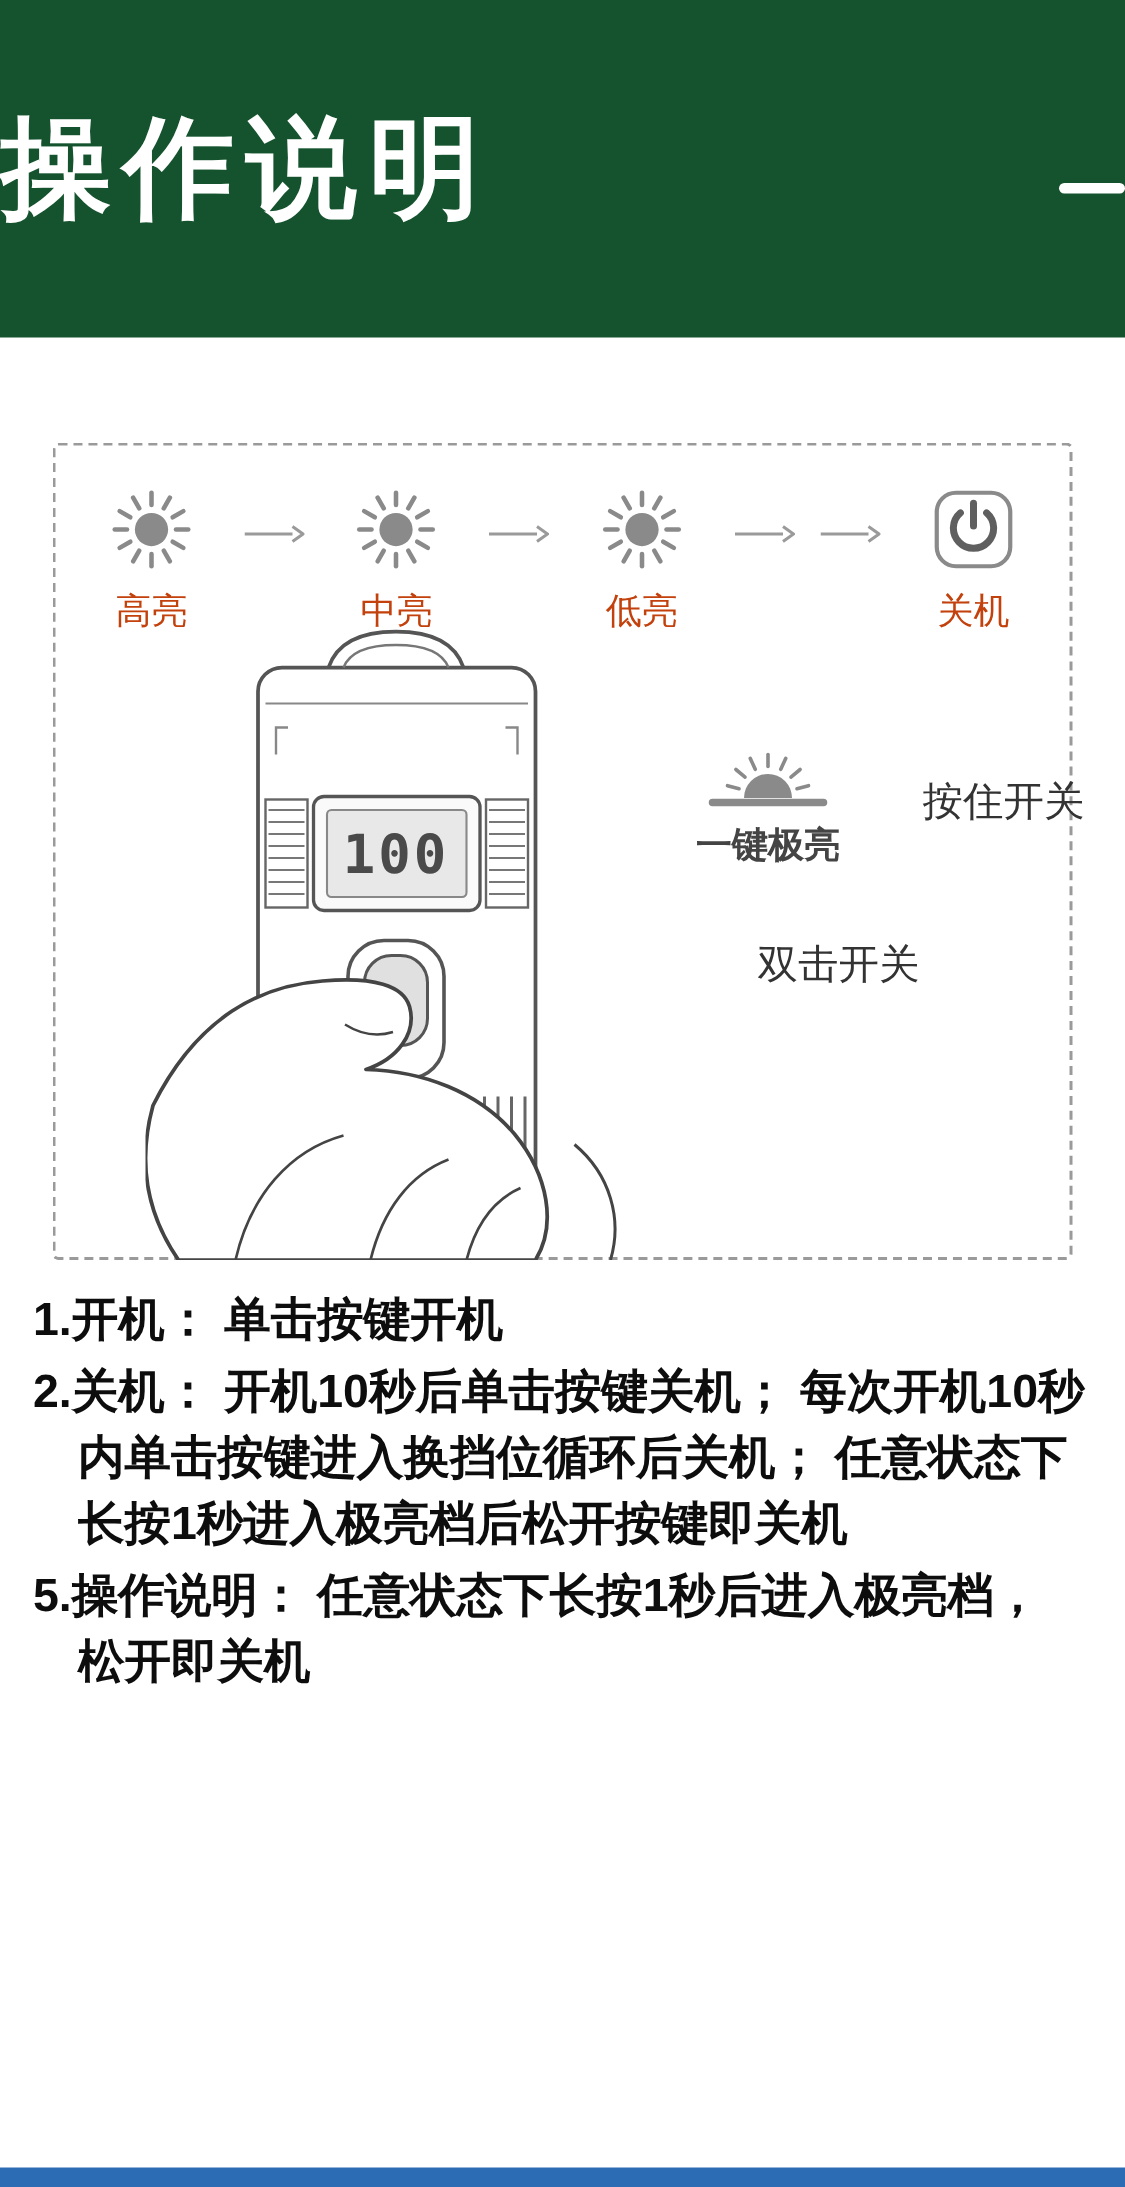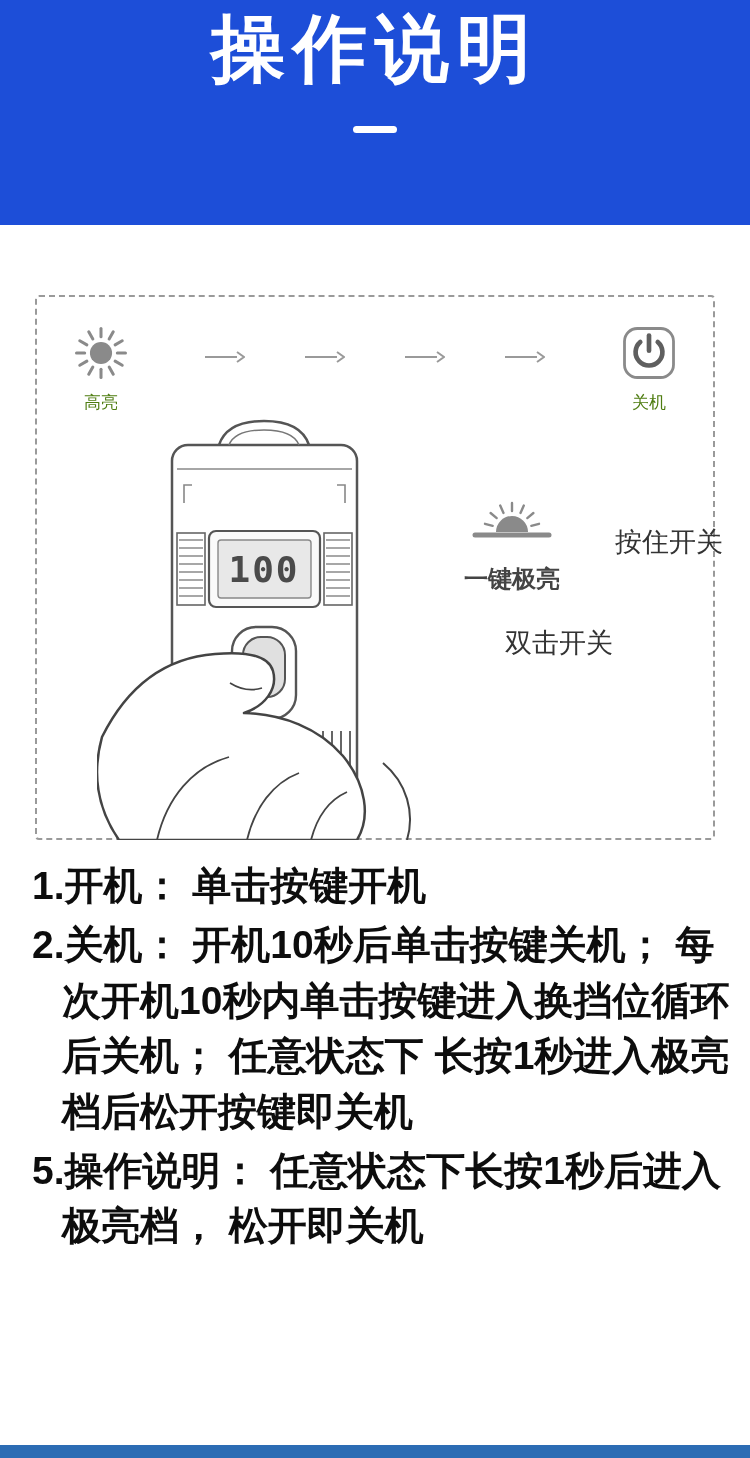--- a/index.html
+++ b/index.html
@@ -9,23 +9,23 @@
     background:#ffffff;
     font-family:"Liberation Sans", sans-serif;
     position:relative;
     overflow:hidden;
   }
 
   
   .header {
     position:absolute; left:0; top:0;
     width:750px; height:225px;
-    background:#1d4ed8;
-    display:flex; flex-direction:column;
-    align-items:center; justify-content:flex-start;
+    background:#14532d;
+    display:flex; flex-direction:row;
+    align-items:center; justify-content:space-between;
   }
   .header h1 {
     margin:0;
     color:#ffffff;
     font-size:74px;
     font-weight:bold;
     letter-spacing:8px;
   }
   .header .dash {
     margin-top:26px;
@@ -47,60 +47,60 @@
     display:flex; align-items:flex-start; justify-content:space-between;
   }
   .mode {
     display:flex; flex-direction:column; align-items:center;
     width:88px;
   }
   .mode .icon-wrap { width:56px; height:56px; }
   .mode .icon-wrap svg { width:56px; height:56px; display:block; }
   .mode-label {
     margin-top:10px;
-    font-size:17px; color:#4d7c0f;
+    font-size:24px; color:#c2410c;
     white-space:nowrap;
   }
   .arrow { margin-top:24px; flex:0 0 auto; }
 
   .flashlight-wrap {
     position:absolute; left:60px; top:118px;
     width:350px; height:425px;
   }
   .flashlight-wrap svg { width:100%; height:100%; display:block; }
 
   .special {
     position:absolute;
     display:flex; align-items:center;
   }
   .special-1 { left:420px; top:192px; }
   .special-2 { left:420px; top:328px; }
   .sp-col {
     width:110px;
-    display:flex; flex-direction:column; align-items:center;gap:16px;
+    display:flex; flex-direction:column; align-items:center;
   }
   .sp-col svg { display:block; }
   .sp-label {
     margin-top:6px;
     font-size:24px; font-weight:bold; color:#444;
     white-space:nowrap;
   }
   .sp-action {
     margin-left:48px;
     font-size:27px; color:#333;
     white-space:nowrap;
     text-align:center;
   }
 
   
   .instructions {
-    position:absolute; left:32px; top:858px;
+    position:absolute; left:22px; top:858px;
     width:702px;
     color:#0d0d0d;
-    font-size:39px;
+    font-size:31px;
     line-height:1.42;
     font-weight:600;
   }
   .instructions p {
     margin:0 0 4px 0;
     padding-left:30px;
     text-indent:-30px;
   }
   .ins-num, .ins-title { font-weight:bold; }
   .ins-text { font-weight:600; }
@@ -147,28 +147,72 @@
       <span class="mode-label">高亮</span>
     </div>
 
     <span class="arrow">
       <svg width="40" height="12" viewBox="0 0 40 12">
           <line x1="0" y1="6" x2="32" y2="6" stroke="#9a9a9a" stroke-width="2"></line>
           <path d="M32,1 L39,6 L32,11" fill="none" stroke="#9a9a9a" stroke-width="2"></path>
         </svg>
     </span>
 
+    <div class="mode">
+      <span class="icon-wrap">
+        <svg viewBox="0 0 48 48">
+          <g stroke="#8a8a8a" stroke-width="2.6" stroke-linecap="round">
+            <line x1="38" y1="24" x2="45" y2="24"></line>
+              <line x1="36.1" y1="31" x2="42.2" y2="34.5"></line>
+            <line x1="31" y1="36.1" x2="34.5" y2="42.2"></line>
+              <line x1="24" y1="38" x2="24" y2="45"></line>
+            <line x1="17" y1="36.1" x2="13.5" y2="42.2"></line>
+              <line x1="11.9" y1="31" x2="5.8" y2="34.5"></line>
+            <line x1="10" y1="24" x2="3" y2="24"></line>
+              <line x1="11.9" y1="17" x2="5.8" y2="13.5"></line>
+            <line x1="17" y1="11.9" x2="13.5" y2="5.8"></line>
+              <line x1="24" y1="10" x2="24" y2="3"></line>
+            <line x1="31" y1="11.9" x2="34.5" y2="5.8"></line>
+              <line x1="36.1" y1="17" x2="42.2" y2="13.5"></line>
+          </g>
+          <circle cx="24" cy="24" r="9.5" fill="#8a8a8a"></circle>
+        </svg>
+      </span>
+      <span class="mode-label">中亮</span>
+    </div>
 
     <span class="arrow">
       <svg width="40" height="12" viewBox="0 0 40 12">
           <line x1="0" y1="6" x2="32" y2="6" stroke="#9a9a9a" stroke-width="2"></line>
           <path d="M32,1 L39,6 L32,11" fill="none" stroke="#9a9a9a" stroke-width="2"></path>
         </svg>
     </span>
 
+    <div class="mode">
+      <span class="icon-wrap">
+        <svg viewBox="0 0 48 48">
+          <g stroke="#8a8a8a" stroke-width="2.6" stroke-linecap="round">
+            <line x1="38" y1="24" x2="45" y2="24"></line>
+              <line x1="36.1" y1="31" x2="42.2" y2="34.5"></line>
+            <line x1="31" y1="36.1" x2="34.5" y2="42.2"></line>
+              <line x1="24" y1="38" x2="24" y2="45"></line>
+            <line x1="17" y1="36.1" x2="13.5" y2="42.2"></line>
+              <line x1="11.9" y1="31" x2="5.8" y2="34.5"></line>
+            <line x1="10" y1="24" x2="3" y2="24"></line>
+              <line x1="11.9" y1="17" x2="5.8" y2="13.5"></line>
+            <line x1="17" y1="11.9" x2="13.5" y2="5.8"></line>
+              <line x1="24" y1="10" x2="24" y2="3"></line>
+            <line x1="31" y1="11.9" x2="34.5" y2="5.8"></line>
+              <line x1="36.1" y1="17" x2="42.2" y2="13.5"></line>
+          </g>
+          <circle cx="24" cy="24" r="9.5" fill="#8a8a8a"></circle>
+        </svg>
+      </span>
+      <span class="mode-label">低亮</span>
+    </div>
 
     <span class="arrow">
       <svg width="40" height="12" viewBox="0 0 40 12">
           <line x1="0" y1="6" x2="32" y2="6" stroke="#9a9a9a" stroke-width="2"></line>
           <path d="M32,1 L39,6 L32,11" fill="none" stroke="#9a9a9a" stroke-width="2"></path>
         </svg>
     </span>
 
 
     <span class="arrow">

